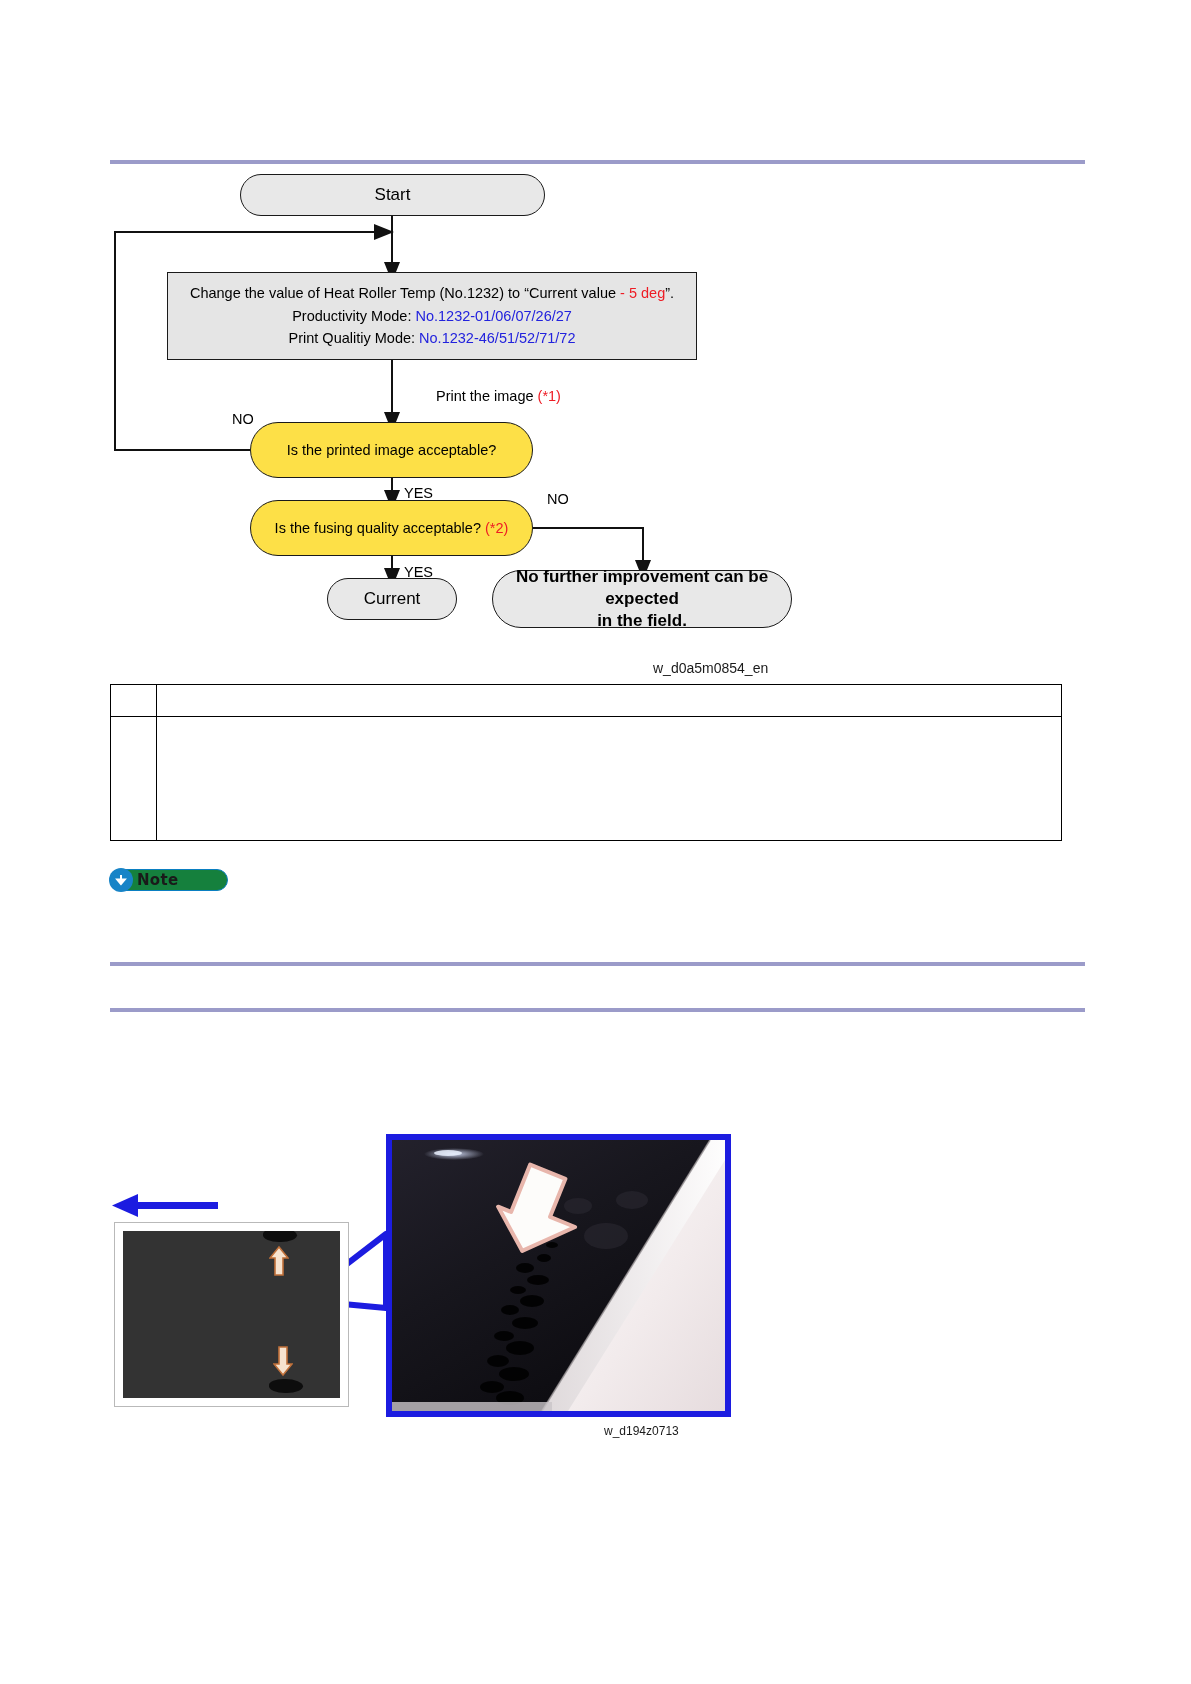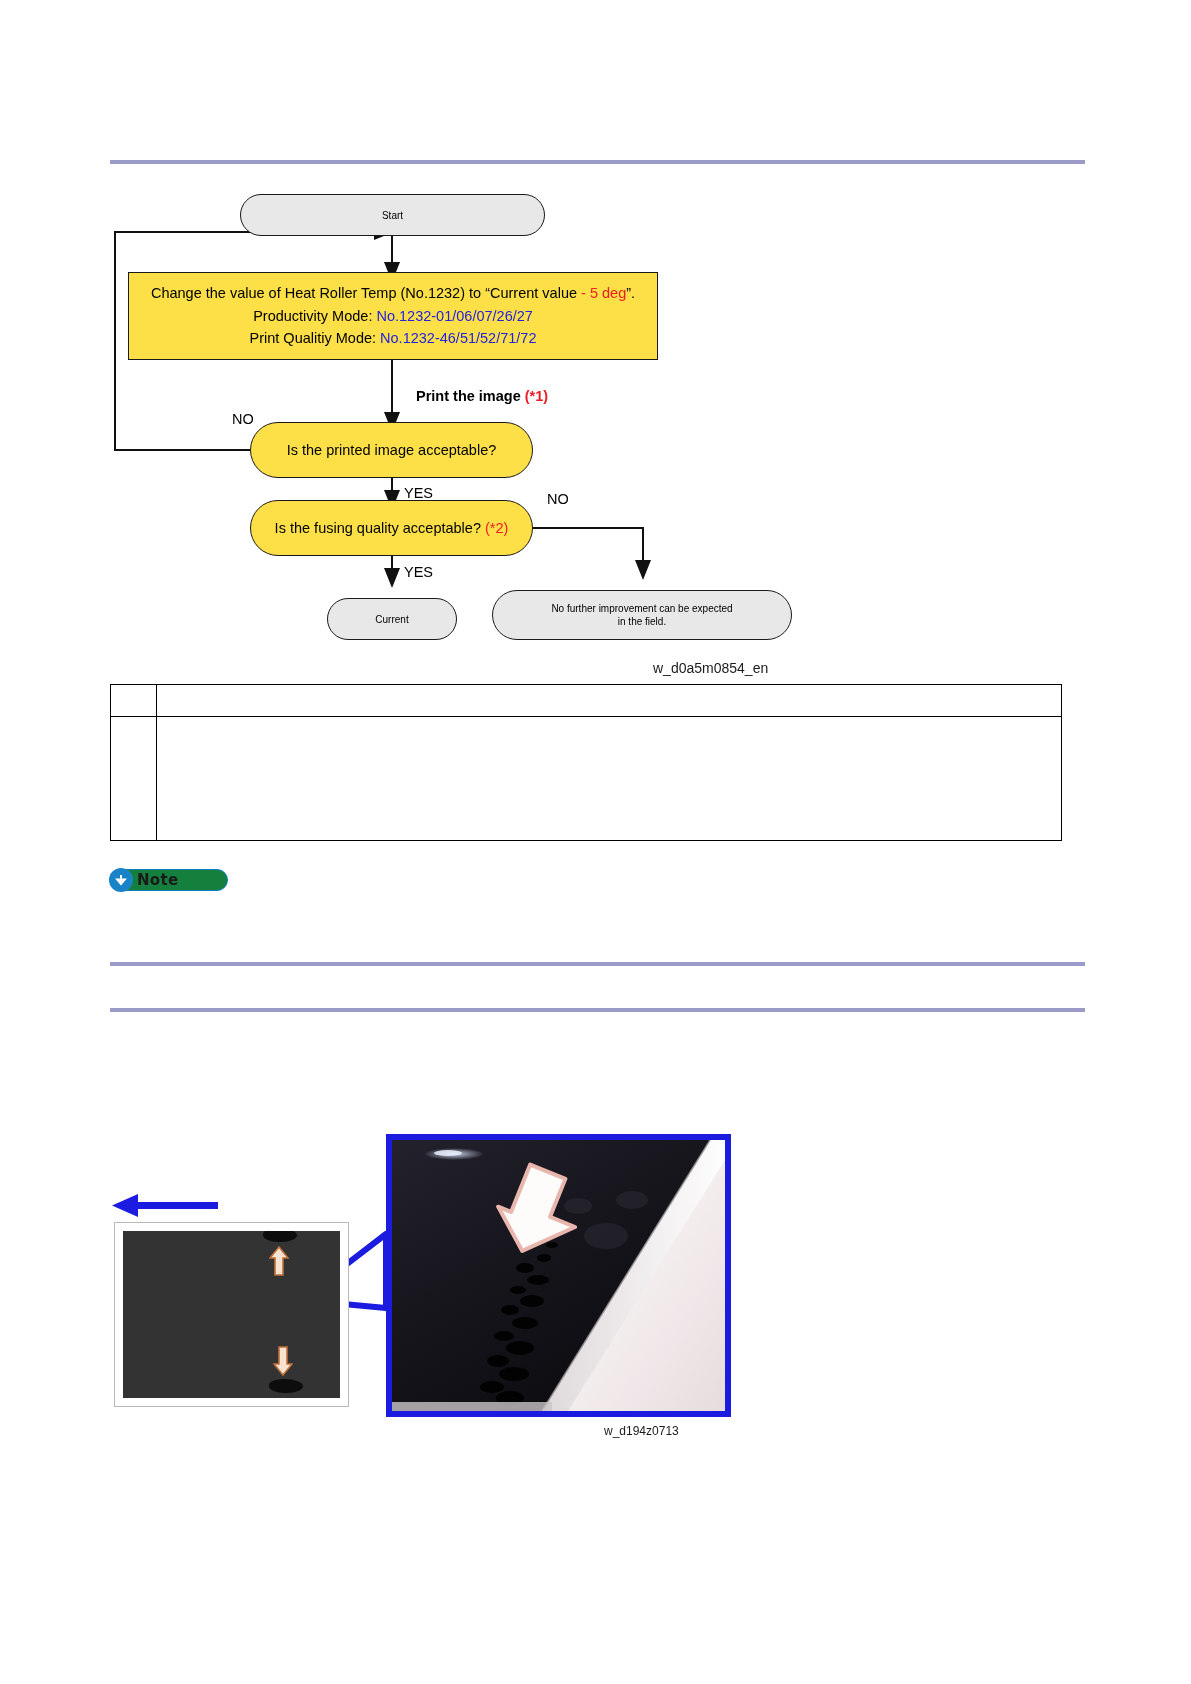--- a/index.html
+++ b/index.html
@@ -49,49 +49,49 @@
   
   .term {
     position: absolute;
     background: #e8e8e8;
     border: 1.6px solid #1a1a1a;
     border-radius: 999px;
     display: flex;
     align-items: center;
     justify-content: center;
     text-align: center;
-    font-size: 10px;
+    font-size: 17px;
     line-height: 1.3;
     box-sizing: border-box;
-    margin-top: 20px;
   }
   .decision {
     position: absolute;
     background: #fde047;
     border: 1.6px solid #1a1a1a;
     border-radius: 999px;
     display: flex;
     align-items: center;
     justify-content: center;
     text-align: center;
     font-size: 14.5px;
     box-sizing: border-box;
   }
   .process {
     position: absolute;
-    background: #fde047;
+    background: #e5e5e5;
     border: 1.6px solid #1a1a1a;
     box-sizing: border-box;
     display: flex;
     align-items: center;
     justify-content: center;
     text-align: center;
     font-size: 14.5px;
     line-height: 1.55;
     padding: 6px 4px;
+    margin-left: 39px;
   }
   .red  { color: #ee1c24; }
   .blue { color: #2222dd; }
 
   
   .figcap {
     position: absolute;
     font-size: 14px;
     color: #1a1a1a;
     white-space: nowrap;
@@ -241,21 +241,21 @@
   </div>
 
   <div class="process" style="left:128px; top:112px; width:530px; height:88px;">
     <div>
       <div><span>Change the value of Heat Roller Temp (No.1232) to “Current value </span><span class="red">- 5 deg</span><span>”.</span></div>
       <div><span>Productivity Mode: </span><span class="blue">No.1232-01/06/07/26/27</span></div>
       <div><span>Print Qualitiy Mode: </span><span class="blue">No.1232-46/51/52/71/72</span></div>
     </div>
   </div>
 
-  <div class="fc-label" style="left:416px; top:227px;font-weight:bold;">
+  <div class="fc-label" style="left:436px; top:227px;">
     <span>Print the image </span><span class="red">(*1)</span>
   </div>
 
   <div class="fc-label" style="left:228px; top:435px;"></div>
 
   <div class="decision" style="left:250px; top:262px; width:283px; height:56px;">
     <span>Is the printed image acceptable?</span>
   </div>
   <div class="fc-label" style="left:232px; top:250px;">NO</div>
 
@@ -266,21 +266,21 @@
   </div>
 
   <div class="fc-label" style="left:547px; top:330px;">NO</div>
 
   <div class="fc-label" style="left:404px; top:403px;">YES</div>
 
   <div class="term" style="left:327px; top:418px; width:130px; height:42px;">
     <span>Current</span>
   </div>
 
-  <div class="term" style="left:492px; top:410px; width:300px; height:50px;">
+  <div class="term" style="left:492px; top:410px; width:300px; height:58px;font-weight:bold;">
     <div>
       <div>No further improvement can be expected</div>
       <div>in the field.</div>
     </div>
   </div>
 </div>
 
 <div class="figcap" style="left:653px; top:660px;text-align:right;">w_d0a5m0854_en</div>
 
 <table id="data-table">

